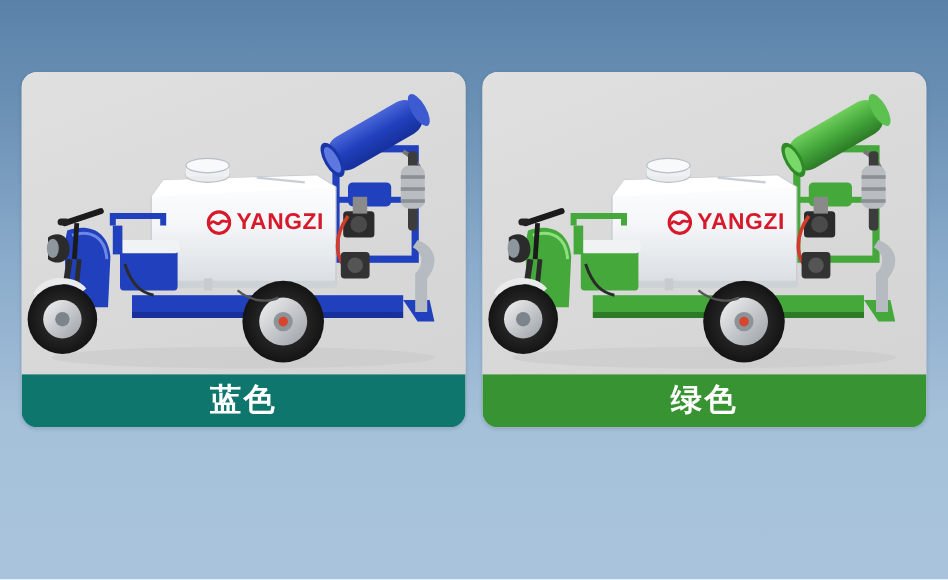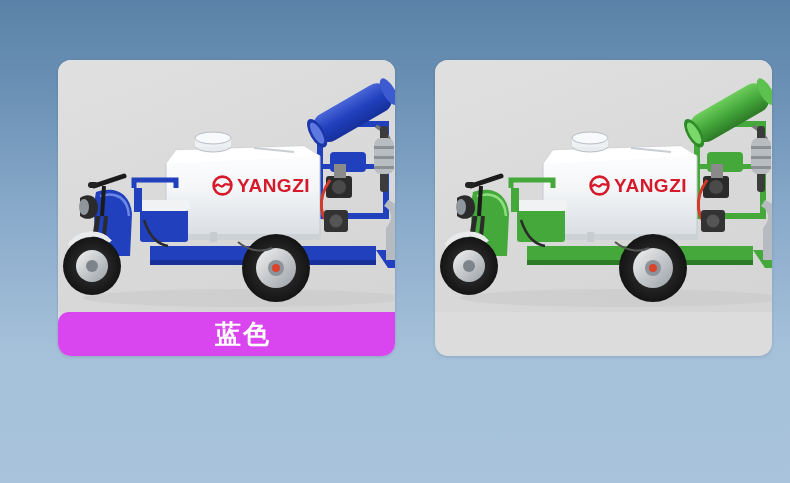--- a/index.html
+++ b/index.html
@@ -14,32 +14,31 @@
   }
   .cards{
     position:absolute;left:18px;top:60px;width:754px;height:296px;
     display:flex;justify-content:space-between;
   }
   .card{
     position:relative;width:370px;height:296px;
     border-radius:13px;overflow:hidden;
     background:#dcdcdc;
     box-shadow:0 1px 3px rgba(30,50,70,.18);
-    margin-left:40px;
   }
   .photo{
     position:absolute;left:0;top:0;width:370px;height:252px;
     background:linear-gradient(160deg,#e0e0e0 0%,#dadada 45%,#d4d4d4 100%);
     overflow:hidden;
   }
   .label-bar{
     position:absolute;left:0;bottom:0;width:370px;height:44px;
     display:flex;align-items:center;justify-content:center;
   }
-  .label-bar.blue{background:#d946ef;border-radius:11px;}
+  .label-bar.blue{background:#0f766e;}
   .label-bar.green{background:#389433;}
   .label-text{
     color:#fff;font-size:26px;font-weight:bold;letter-spacing:2px;
     line-height:1;font-family:"DejaVu Sans","Liberation Sans",sans-serif;
   }
   .caption{
     position:absolute;left:0;top:378px;width:790px;text-align:center;
     font-size:23px;font-weight:bold;color:#16181c;letter-spacing:.5px;
     font-family:"DejaVu Sans","Liberation Sans",sans-serif;
   }
@@ -277,18 +276,21 @@
           </svg>
         </div>
         <div class="logo-wrap">
           <svg class="logo-mark" viewBox="0 0 40 40">
             <circle cx="20" cy="20" r="17" fill="none" stroke="#d6192b" stroke-width="5"></circle>
             <path d="M7 21 C12 13 17 27 22 20 C26 14 30 20 33 18" fill="none" stroke="#d6192b" stroke-width="4.5" stroke-linecap="round"></path>
           </svg>
           <span class="logo-text">YANGZI</span>
         </div>
       </div>
+      <div class="label-bar green">
+        <span class="label-text">绿色</span>
+      </div>
     </div>
 
   </div>
 
 
 </div>
 
 </body></html>

